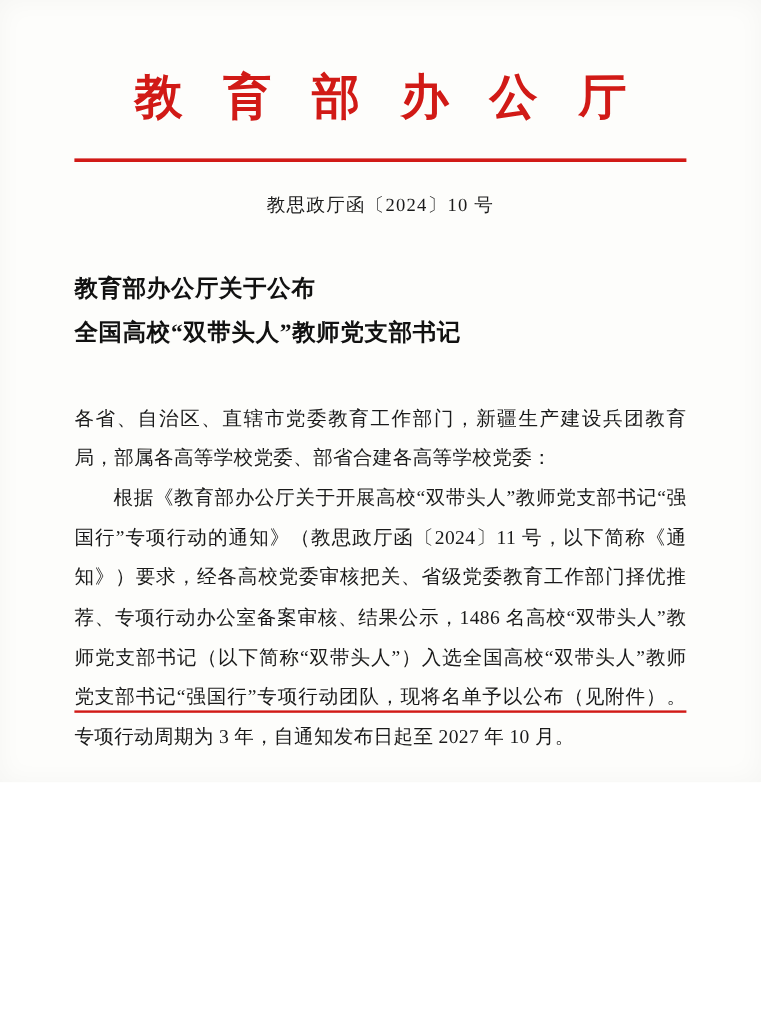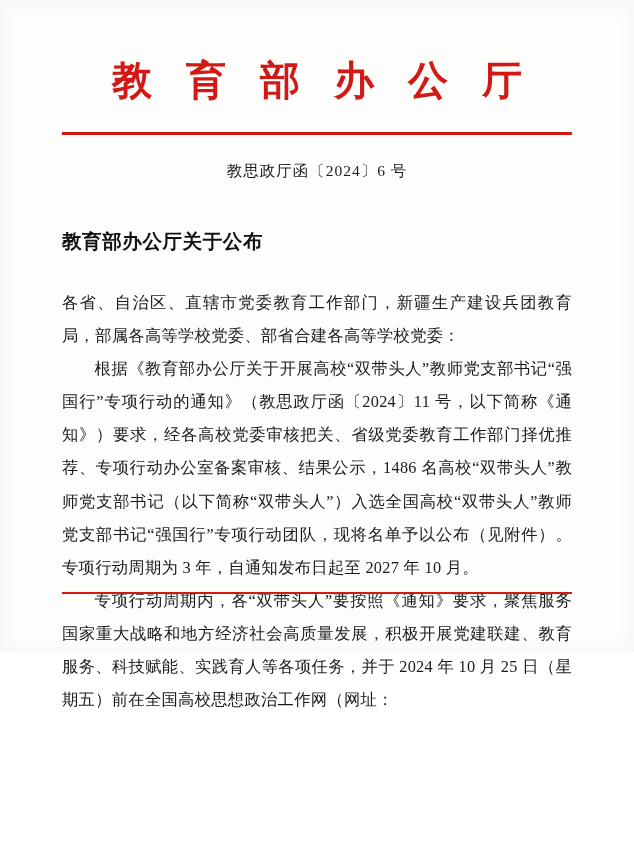--- a/index.html
+++ b/index.html
@@ -67,21 +67,21 @@
     line-height: 1.85;
     letter-spacing: 0.6px;
     color: #111;
   }
   .title-line {
     white-space: nowrap;
   }
 
   
   .body-block {
-    margin-top: 26px;
+    margin-top: 36px;
     font-size: 16.3px;
     line-height: 2.03;
     text-align: justify;
     text-justify: inter-ideograph;
     letter-spacing: 0.3px;
   }
   .para {
     margin: 0;
   }
   .para.indent {
@@ -114,27 +114,27 @@
   <div class="edge-shade"></div>
 
   <div class="masthead">
     <div class="masthead-title">教 育 部 办 公 厅</div>
   </div>
 
   <div class="rule-wrap">
     <div class="rule-thick"></div>
   </div>
 
-  <div class="docnum">教思政厅函〔2024〕6 号</div>
+  <div class="docnum">教思政厅函〔2024〕10 号</div>
 
   <div class="title-block">
     <div class="title-line">教育部办公厅关于公布</div>
+    <div class="title-line">全国高校“双带头人”教师党支部书记</div>
   </div>
 
   <div class="body-block">
     <p class="para">各省、自治区、直辖市党委教育工作部门，新疆生产建设兵团教育局，部属各高等学校党委、部省合建各高等学校党委：</p>
     <p class="para indent">根据《教育部办公厅关于开展高校“双带头人”教师党支部书记“强国行”专项行动的通知》（教思政厅函〔2024〕11 号，以下简称《通知》）要求，经各高校党委审核把关、省级党委教育工作部门择优推荐、专项行动办公室备案审核、结果公示，1486 名高校“双带头人”教师党支部书记（以下简称“双带头人”）入选全国高校“双带头人”教师党支部书记“强国行”专项行动团队，现将名单予以公布（见附件）。专项行动周期为 3 年，自通知发布日起至 2027 年 10 月。</p>
-    <p class="para indent">专项行动周期内，各“双带头人”要按照《通知》要求，聚焦服务国家重大战略和地方经济社会高质量发展，积极开展党建联建、教育服务、科技赋能、实践育人等各项任务，并于 2024 年 10 月 25 日（星期五）前在全国高校思想政治工作网（网址：</p>
   </div>
 
   <div class="bottom-rule"></div>
 
 </div>
 
 </body></html>

